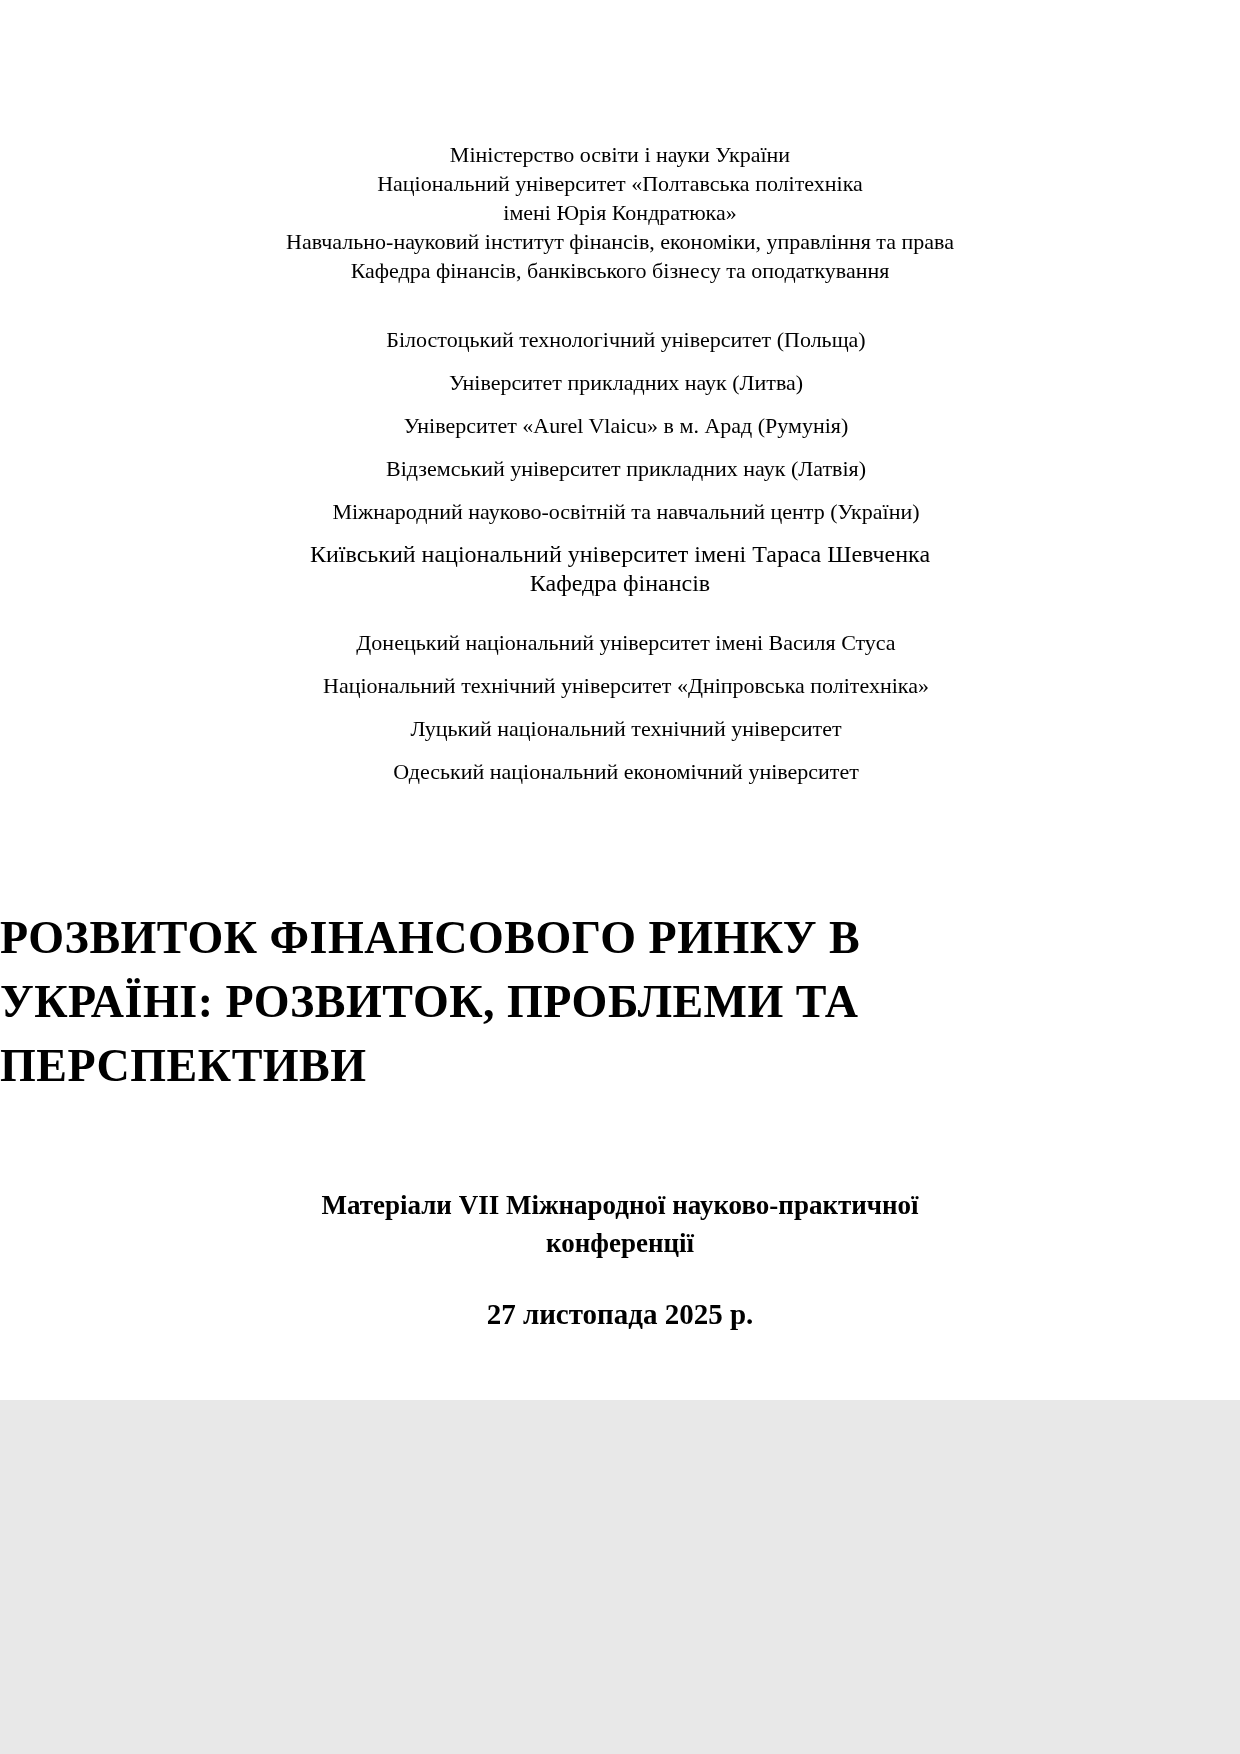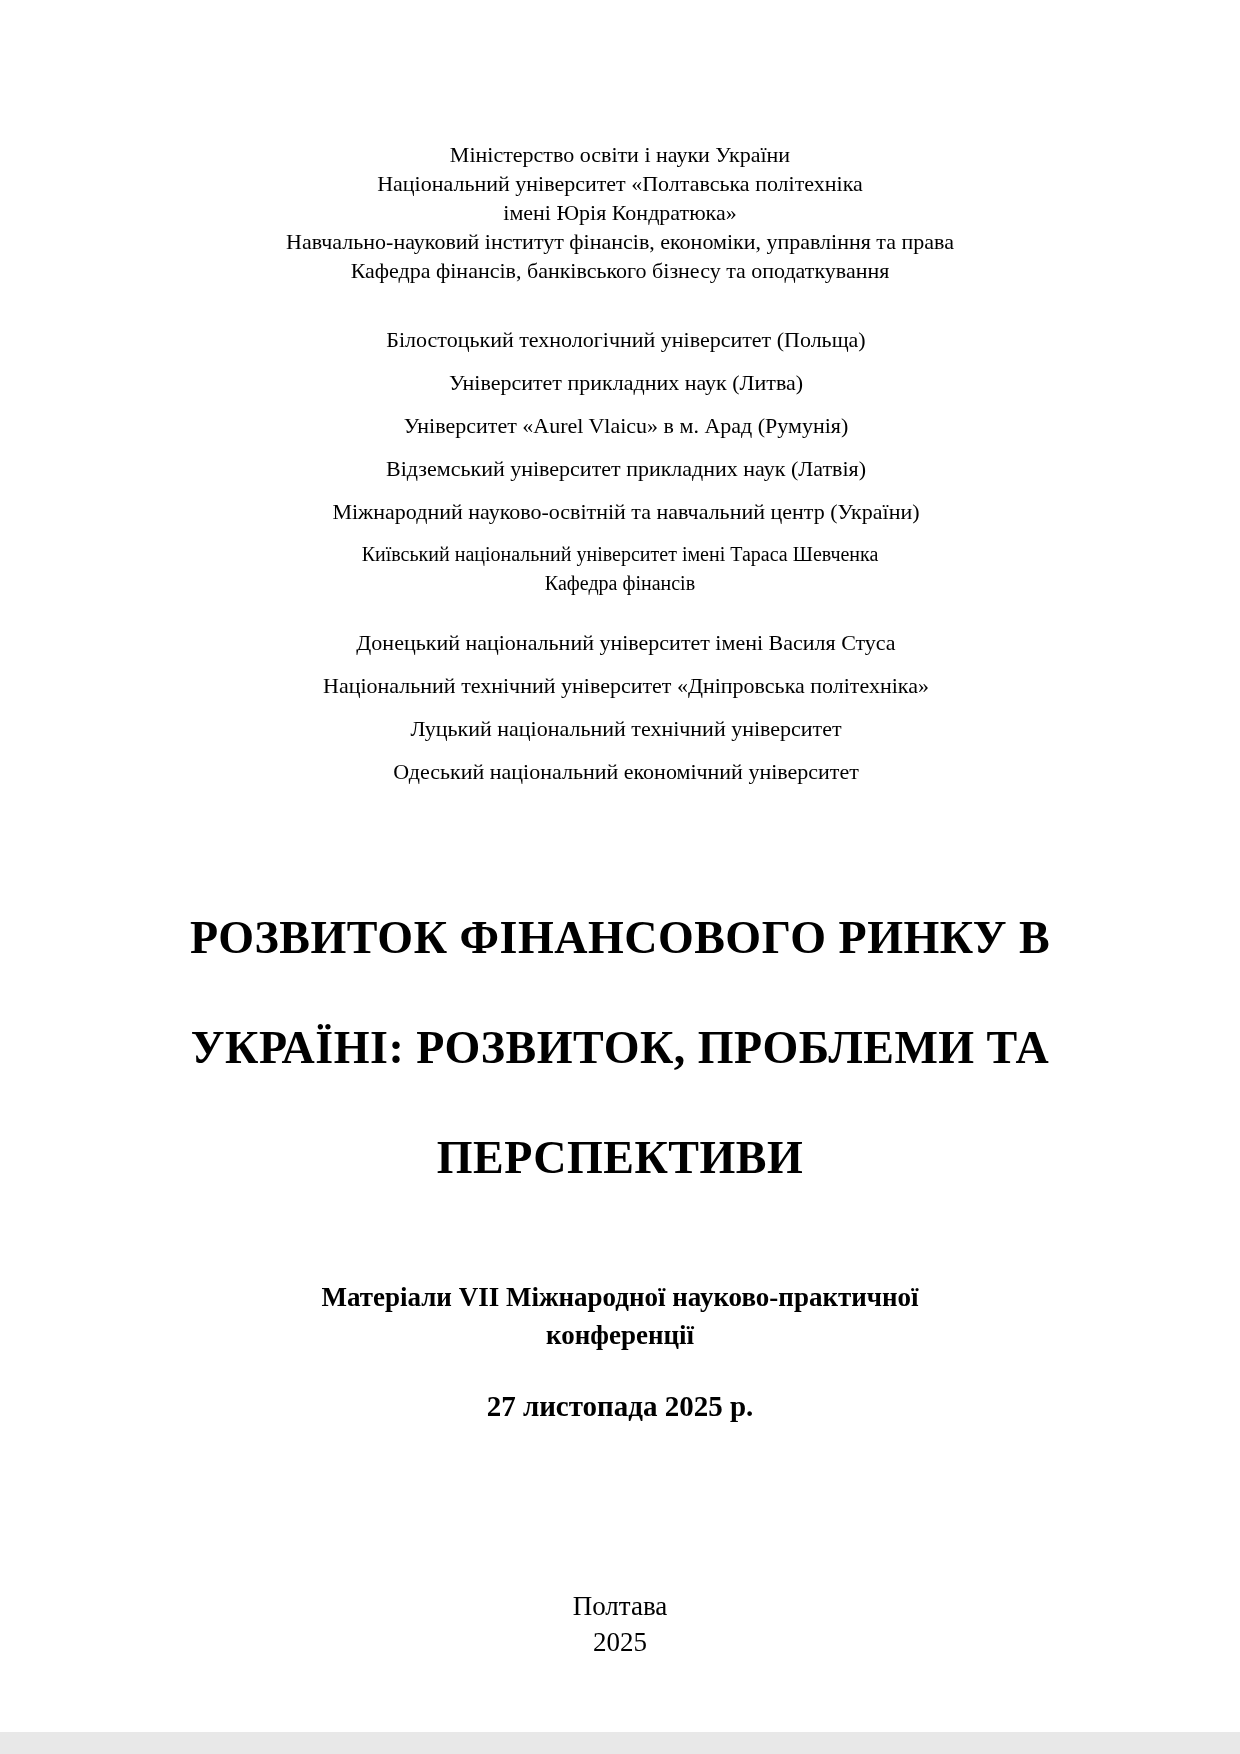--- a/index.html
+++ b/index.html
@@ -3,21 +3,21 @@
 <meta charset="utf-8">
 <style>
   html, body {
     margin: 0;
     padding: 0;
     background: #e8e8e8;
   }
   .page {
     position: relative;
     width: 1240px;
-    height: 1732px;
+    height: 1400px;
     margin: 0 auto;
     background: #ffffff;
     color: #000000;
     font-family: "Liberation Serif", "DejaVu Serif", serif;
     box-sizing: border-box;
     padding-top: 140px;
     overflow: hidden;
   }
 
   .org-line {
@@ -30,35 +30,33 @@
   .inst-item {
     font-size: 22px;
     line-height: 29px;
     text-align: center;
     margin-top: 14px;
   }
   .inst-item.first { margin-top: 0; }
 
   .kyiv-block { margin-top: 14px; }
   .kyiv-block .line {
-    font-size: 20px;
+    font-size: 24px;
     line-height: 29px;
     text-align: center;
   }
 
   .nat-list { margin-top: 30px; }
 
   .title-block { margin-top: 120px; }
   .title-line {
     font-size: 46px;
     line-height: 64px;
     font-weight: bold;
-    text-align: center;
     letter-spacing: 0.5px;
-    margin-top: 46px;
   }
 
   .subtitle-block { margin-top: 88px; }
   .subtitle-line {
     font-size: 27px;
     line-height: 38px;
     font-weight: bold;
     text-align: center;
   }
 

